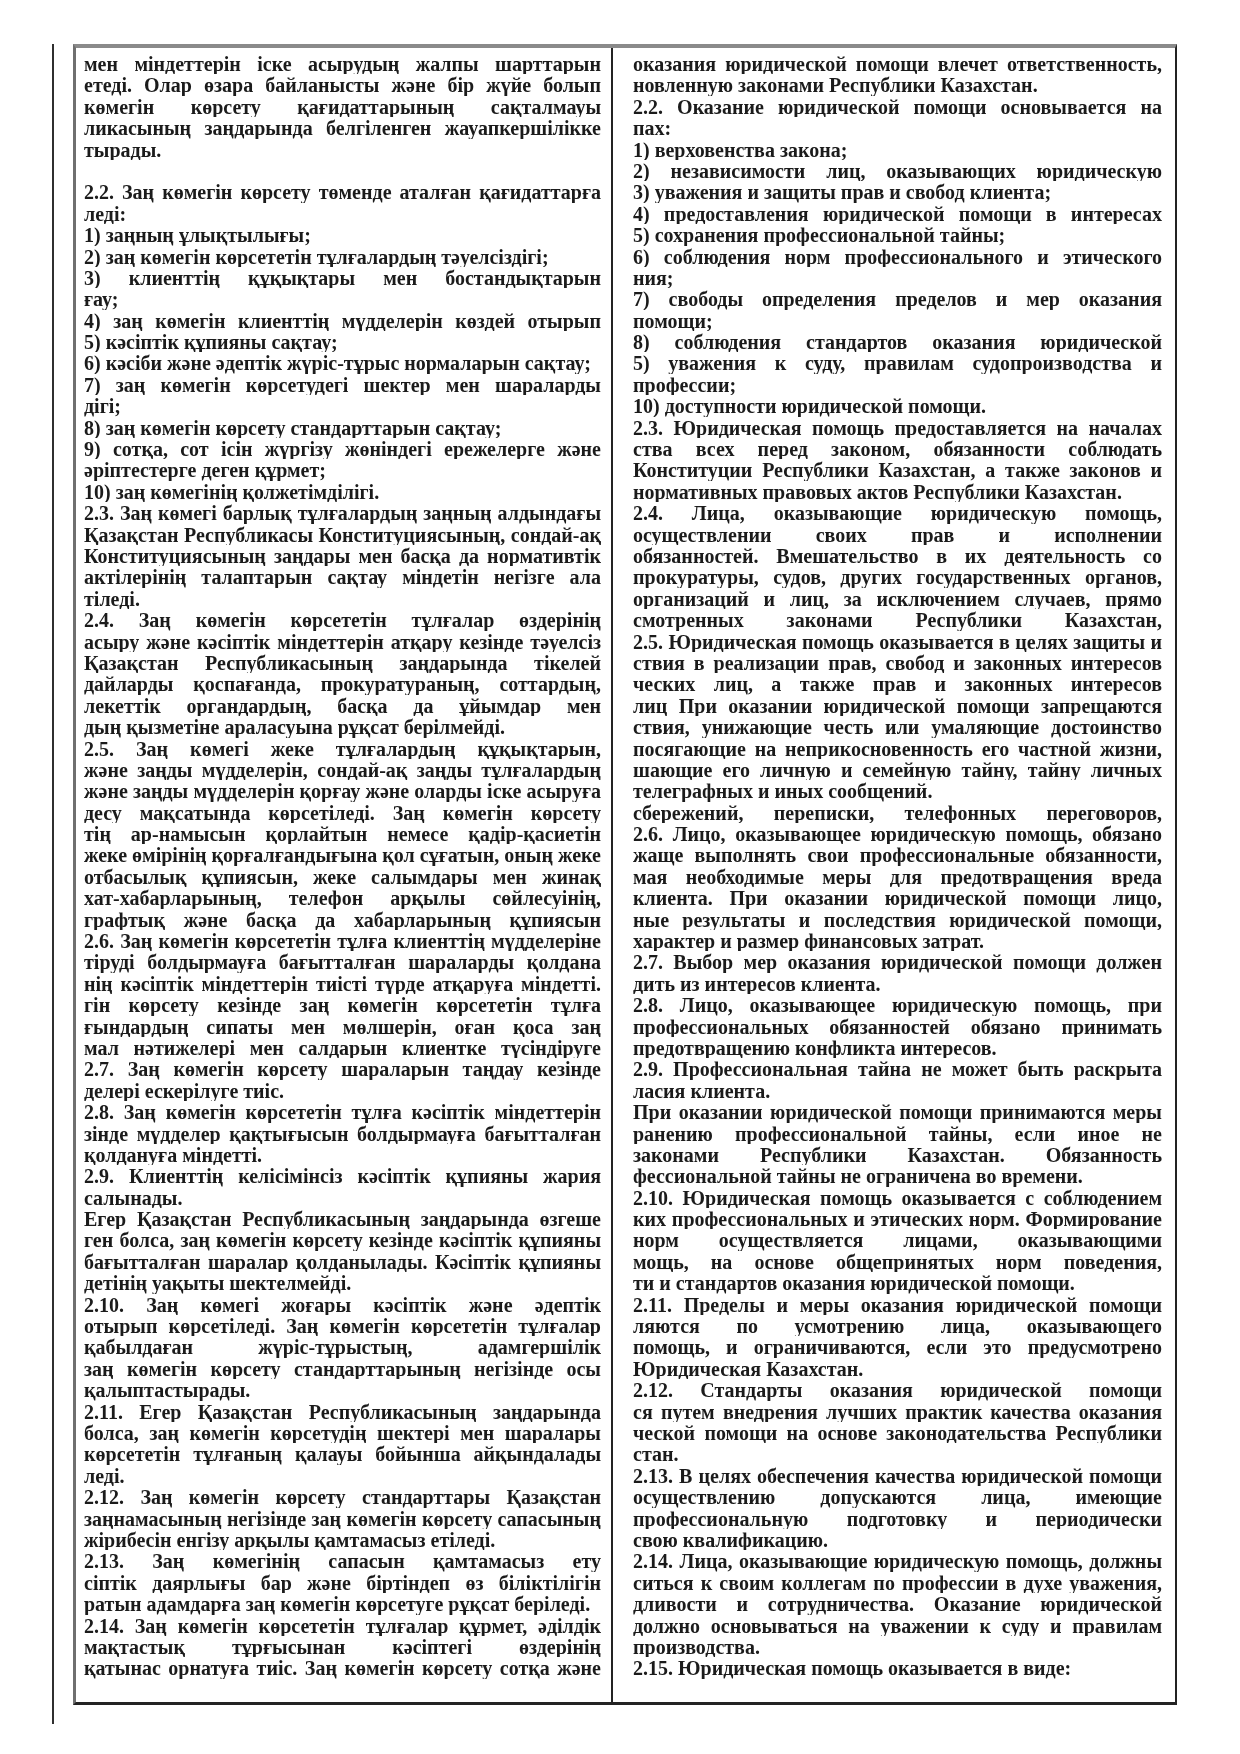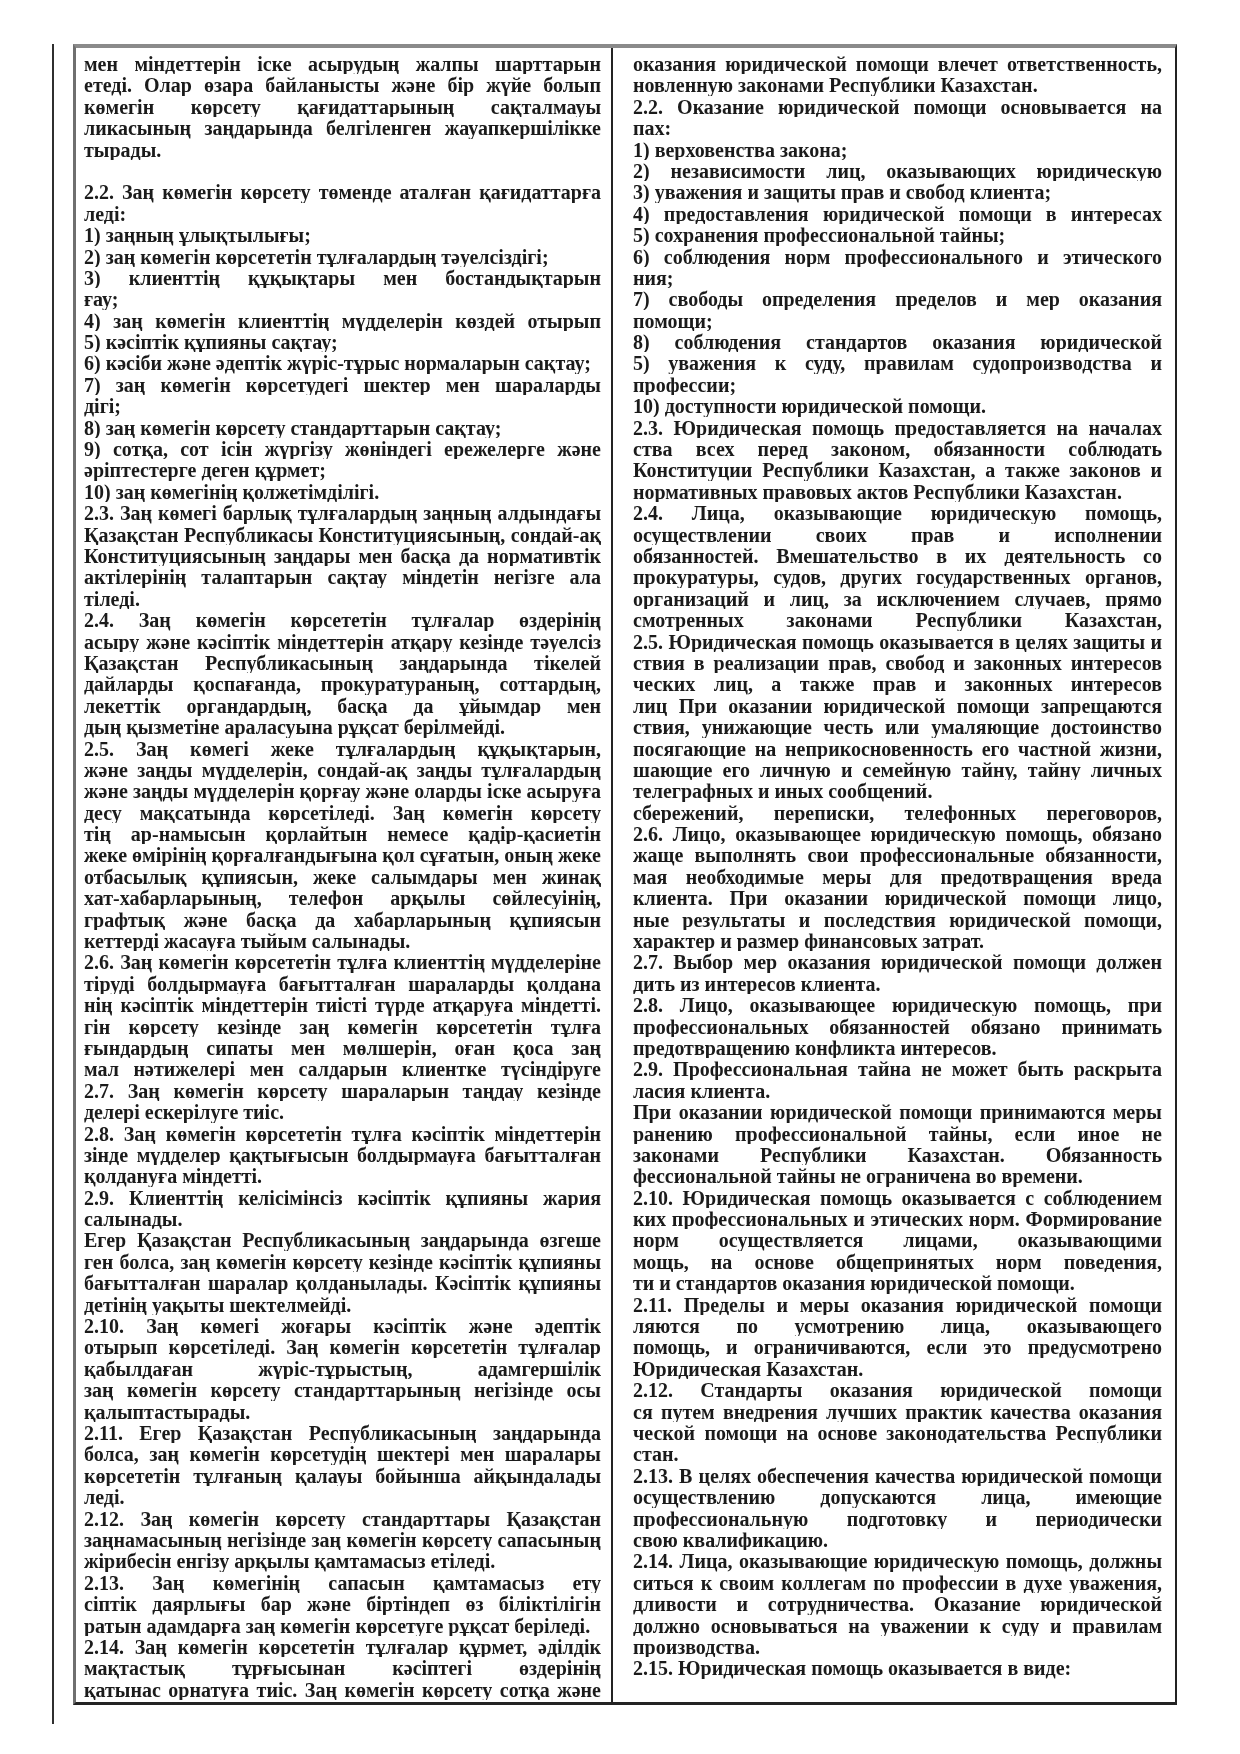--- a/index.html
+++ b/index.html
@@ -78,21 +78,20 @@
       <div class="line end">дың қызметіне араласуына рұқсат берілмейді.</div>
       <div class="line">2.5. Заң көмегі жеке тұлғалардың құқықтарын, бостандықтарын</div>
       <div class="line">және заңды мүдделерін, сондай-ақ заңды тұлғалардың құқықтарын</div>
       <div class="line">және заңды мүдделерін қорғау және оларды іске асыруға жәрдем-</div>
       <div class="line">десу мақсатында көрсетіледі. Заң көмегін көрсету кезінде клиент-</div>
       <div class="line">тің ар-намысын қорлайтын немесе қадір-қасиетін кемітетін, оның</div>
       <div class="line">жеке өмірінің қорғалғандығына қол сұғатын, оның жеке және</div>
       <div class="line">отбасылық құпиясын, жеке салымдары мен жинақ ақшаларының,</div>
       <div class="line">хат-хабарларының, телефон арқылы сөйлесуінің, пошталық, теле-</div>
       <div class="line">графтық және басқа да хабарларының құпиясын бұзатын іс-әре-</div>
-      <div class="line end">кеттерді жасауға тыйым салынады.</div>
       <div class="line">2.6. Заң көмегін көрсететін тұлға клиенттің мүдделеріне зиян кел-</div>
       <div class="line">тіруді болдырмауға бағытталған шараларды қолдана отырып, өзі-</div>
       <div class="line">нің кәсіптік міндеттерін тиісті түрде атқаруға міндетті. Заң көме-</div>
       <div class="line">гін көрсету кезінде заң көмегін көрсететін тұлға қаржылық шы-</div>
       <div class="line">ғындардың сипаты мен мөлшерін, оған қоса заң көмегінің ықти-</div>
       <div class="line end">мал нәтижелері мен салдарын клиентке түсіндіруге міндетті.</div>
       <div class="line">2.7. Заң көмегін көрсету шараларын таңдау кезінде клиенттің мүд-</div>
       <div class="line end">делері ескерілуге тиіс.</div>
       <div class="line">2.8. Заң көмегін көрсететін тұлға кәсіптік міндеттерін атқару ке-</div>
       <div class="line">зінде мүдделер қақтығысын болдырмауға бағытталған шараларды</div>

